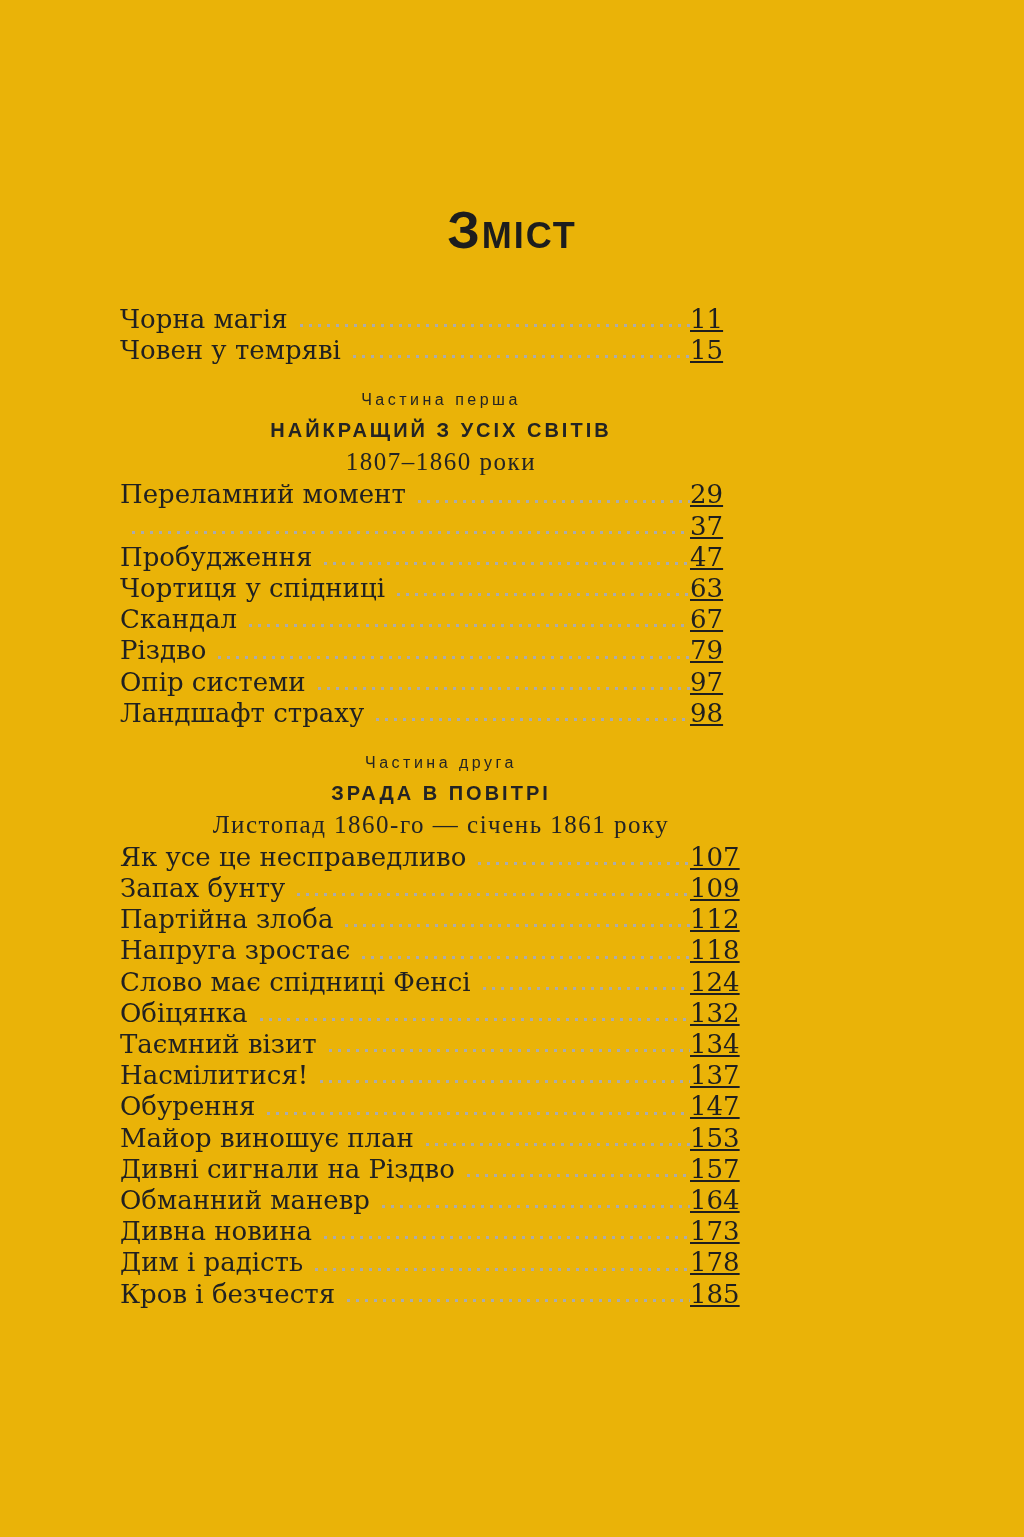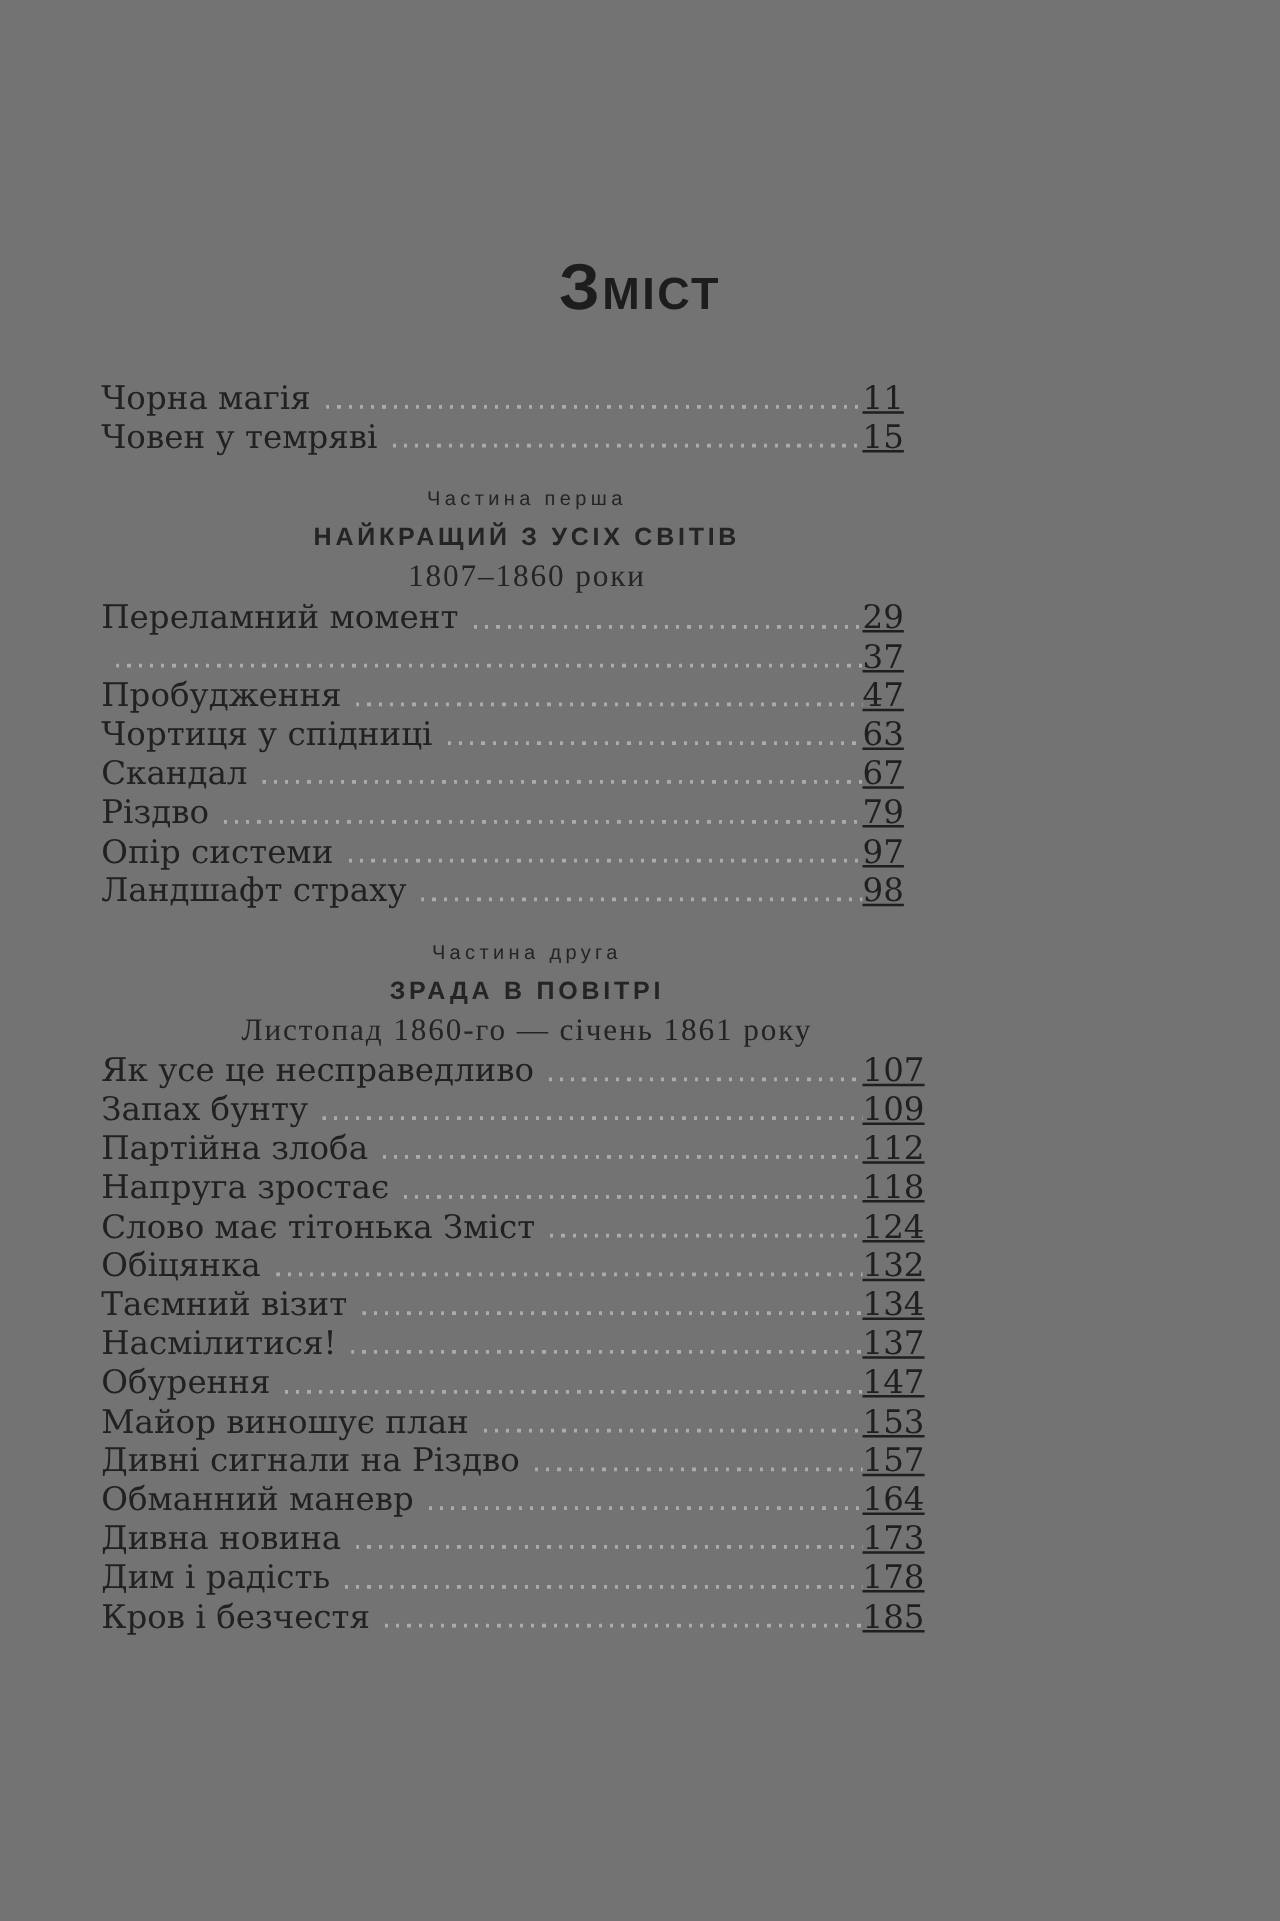--- a/index.html
+++ b/index.html
@@ -8,35 +8,35 @@
     height: 1537px;
     background: #fdfdfd;
     overflow: hidden;
     font-family: "DejaVu Serif", serif;
     color: #222222;
     position: relative;
   }
   .page {
     position: absolute;
     inset: 0;
-    background: #737373;
+    background: #eab308;
   }
   .page-title {
     margin: 204px 0 48px 0;
     text-align: center;
     font-family: "Liberation Sans", sans-serif;
     font-weight: 700;
     font-variant: small-caps;
     font-size: 52px;
     line-height: 52px;
     letter-spacing: 2px;
     color: #1d1d1d;
   }
   .toc {
-    padding-left: 81px;
+    padding-left: 120px;
     padding-right: 262px; 
   }
   .section-heading {
     text-align: center;
     margin-top: 24px;
     margin-bottom: 2px;
     font-family: "Liberation Sans", sans-serif;
     color: #242424;
   }
   .part-label {
@@ -195,21 +195,21 @@
     <span class="pagenum">112</span>
   </div>
 
   <div class="row">
     <span class="label">Напруга зростає</span>
     <span class="leader"></span>
     <span class="pagenum">118</span>
   </div>
 
   <div class="row">
-    <span class="label">Слово має тітонька Зміст</span>
+    <span class="label">Слово має спідниці Фенсі</span>
     <span class="leader"></span>
     <span class="pagenum">124</span>
   </div>
 
   <div class="row">
     <span class="label">Обіцянка</span>
     <span class="leader"></span>
     <span class="pagenum">132</span>
   </div>
 

